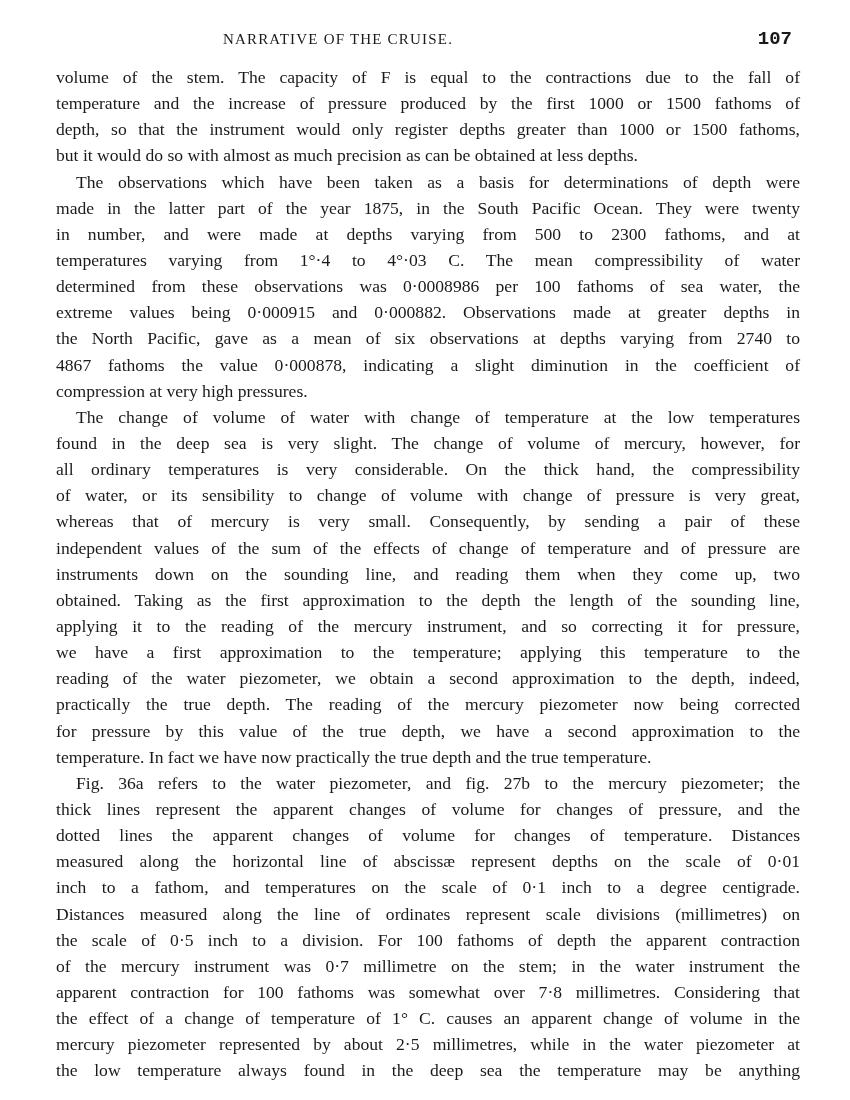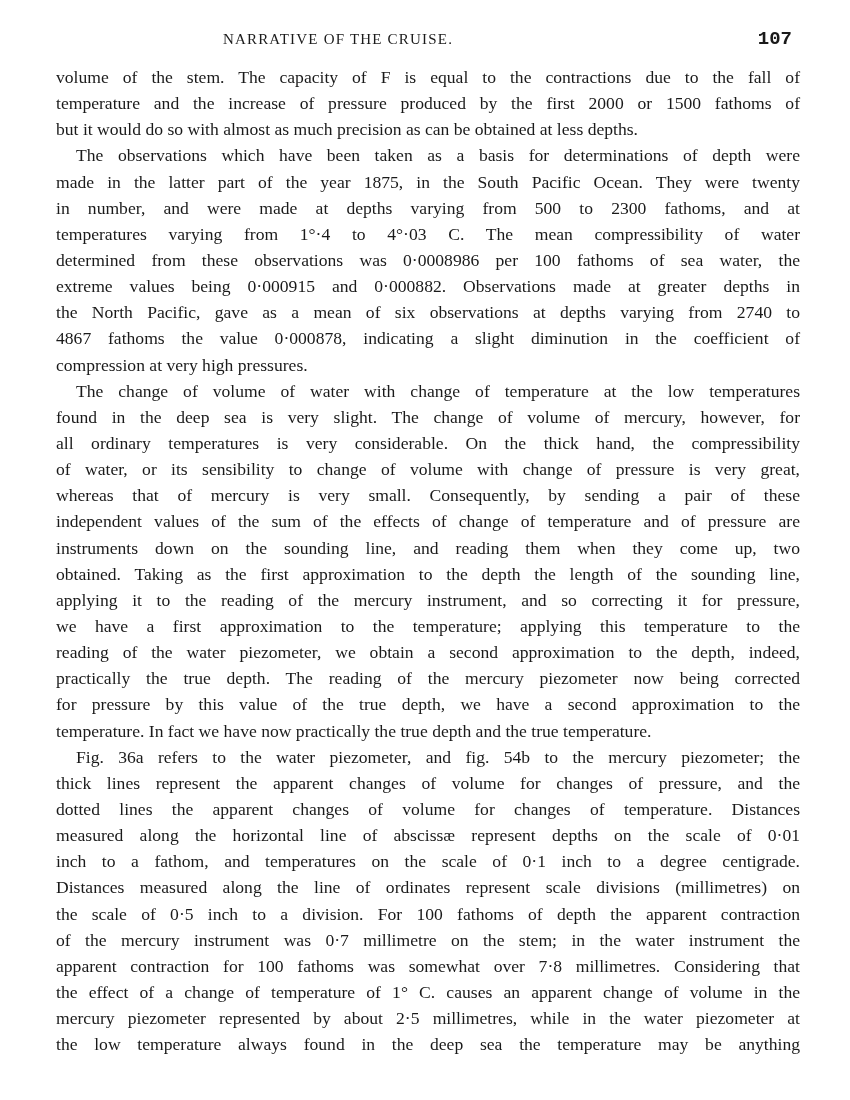--- a/index.html
+++ b/index.html
@@ -20,21 +20,22 @@
 </head>
 <body>
 
 <div class="page">
   <div class="running-head">
     <div class="running-title">NARRATIVE OF THE CRUISE.</div>
     <div class="page-number">107</div>
   </div>
   <div class="body-text" id="body-text">
       <div class="line">volume of the stem.  The capacity of F is equal to the contractions due to the fall of</div>
-      <div class="line">temperature and the increase of pressure produced by the first 2000 or 1500 fathoms of</div>
+      <div class="line">temperature and the increase of pressure produced by the first 1000 or 1500 fathoms of</div>
+      <div class="line">depth, so that the instrument would only register depths greater than 1000 or 1500 fathoms,</div>
       <div class="line last">but it would do so with almost as much precision as can be obtained at less depths.</div>
       <div class="line indent">The observations which have been taken as a basis for determinations of depth were</div>
       <div class="line">made in the latter part of the year 1875, in the South Pacific Ocean.  They were twenty</div>
       <div class="line">in number, and were made at depths varying from 500 to 2300 fathoms, and at</div>
       <div class="line">temperatures varying from 1°·4 to 4°·03 C.  The mean compressibility of water</div>
       <div class="line">determined from these observations was 0·0008986 per 100 fathoms of sea water, the</div>
       <div class="line">extreme values being 0·000915 and 0·000882.  Observations made at greater depths in</div>
       <div class="line">the North Pacific, gave as a mean of six observations at depths varying from 2740 to</div>
       <div class="line">4867 fathoms the value 0·000878, indicating a slight diminution in the coefficient of</div>
       <div class="line last">compression at very high pressures.</div>
@@ -45,21 +46,21 @@
       <div class="line">whereas that of mercury is very small.  Consequently, by sending a pair of these</div>
       <div class="line">independent values of the sum of the effects of change of temperature and of pressure are</div>
       <div class="line">instruments down on the sounding line, and reading them when they come up, two</div>
       <div class="line">obtained.  Taking as the first approximation to the depth the length of the sounding line,</div>
       <div class="line">applying it to the reading of the mercury instrument, and so correcting it for pressure,</div>
       <div class="line">we have a first approximation to the temperature; applying this temperature to the</div>
       <div class="line">reading of the water piezometer, we obtain a second approximation to the depth, indeed,</div>
       <div class="line">practically the true depth.  The reading of the mercury piezometer now being corrected</div>
       <div class="line">for pressure by this value of the true depth, we have a second approximation to the</div>
       <div class="line last">temperature.  In fact we have now practically the true depth and the true temperature.</div>
-      <div class="line indent">Fig. 36a refers to the water piezometer, and fig. 54b to the mercury piezometer; the</div>
+      <div class="line indent">Fig. 36a refers to the water piezometer, and fig. 27b to the mercury piezometer; the</div>
       <div class="line">thick lines represent the apparent changes of volume for changes of pressure, and the</div>
       <div class="line">dotted lines the apparent changes of volume for changes of temperature.  Distances</div>
       <div class="line">measured along the horizontal line of abscissæ represent depths on the scale of 0·01</div>
       <div class="line">inch to a fathom, and temperatures on the scale of 0·1 inch to a degree centigrade.</div>
       <div class="line">Distances measured along the line of ordinates represent scale divisions (millimetres) on</div>
       <div class="line">the scale of 0·5 inch to a division.  For 100 fathoms of depth the apparent contraction</div>
       <div class="line">of the mercury instrument was 0·7 millimetre on the stem; in the water instrument the</div>
       <div class="line">apparent contraction for 100 fathoms was somewhat over 7·8 millimetres.  Considering that</div>
       <div class="line">the effect of a change of temperature of 1° C. causes an apparent change of volume in the</div>
       <div class="line">mercury piezometer represented by about 2·5 millimetres, while in the water piezometer at</div>

